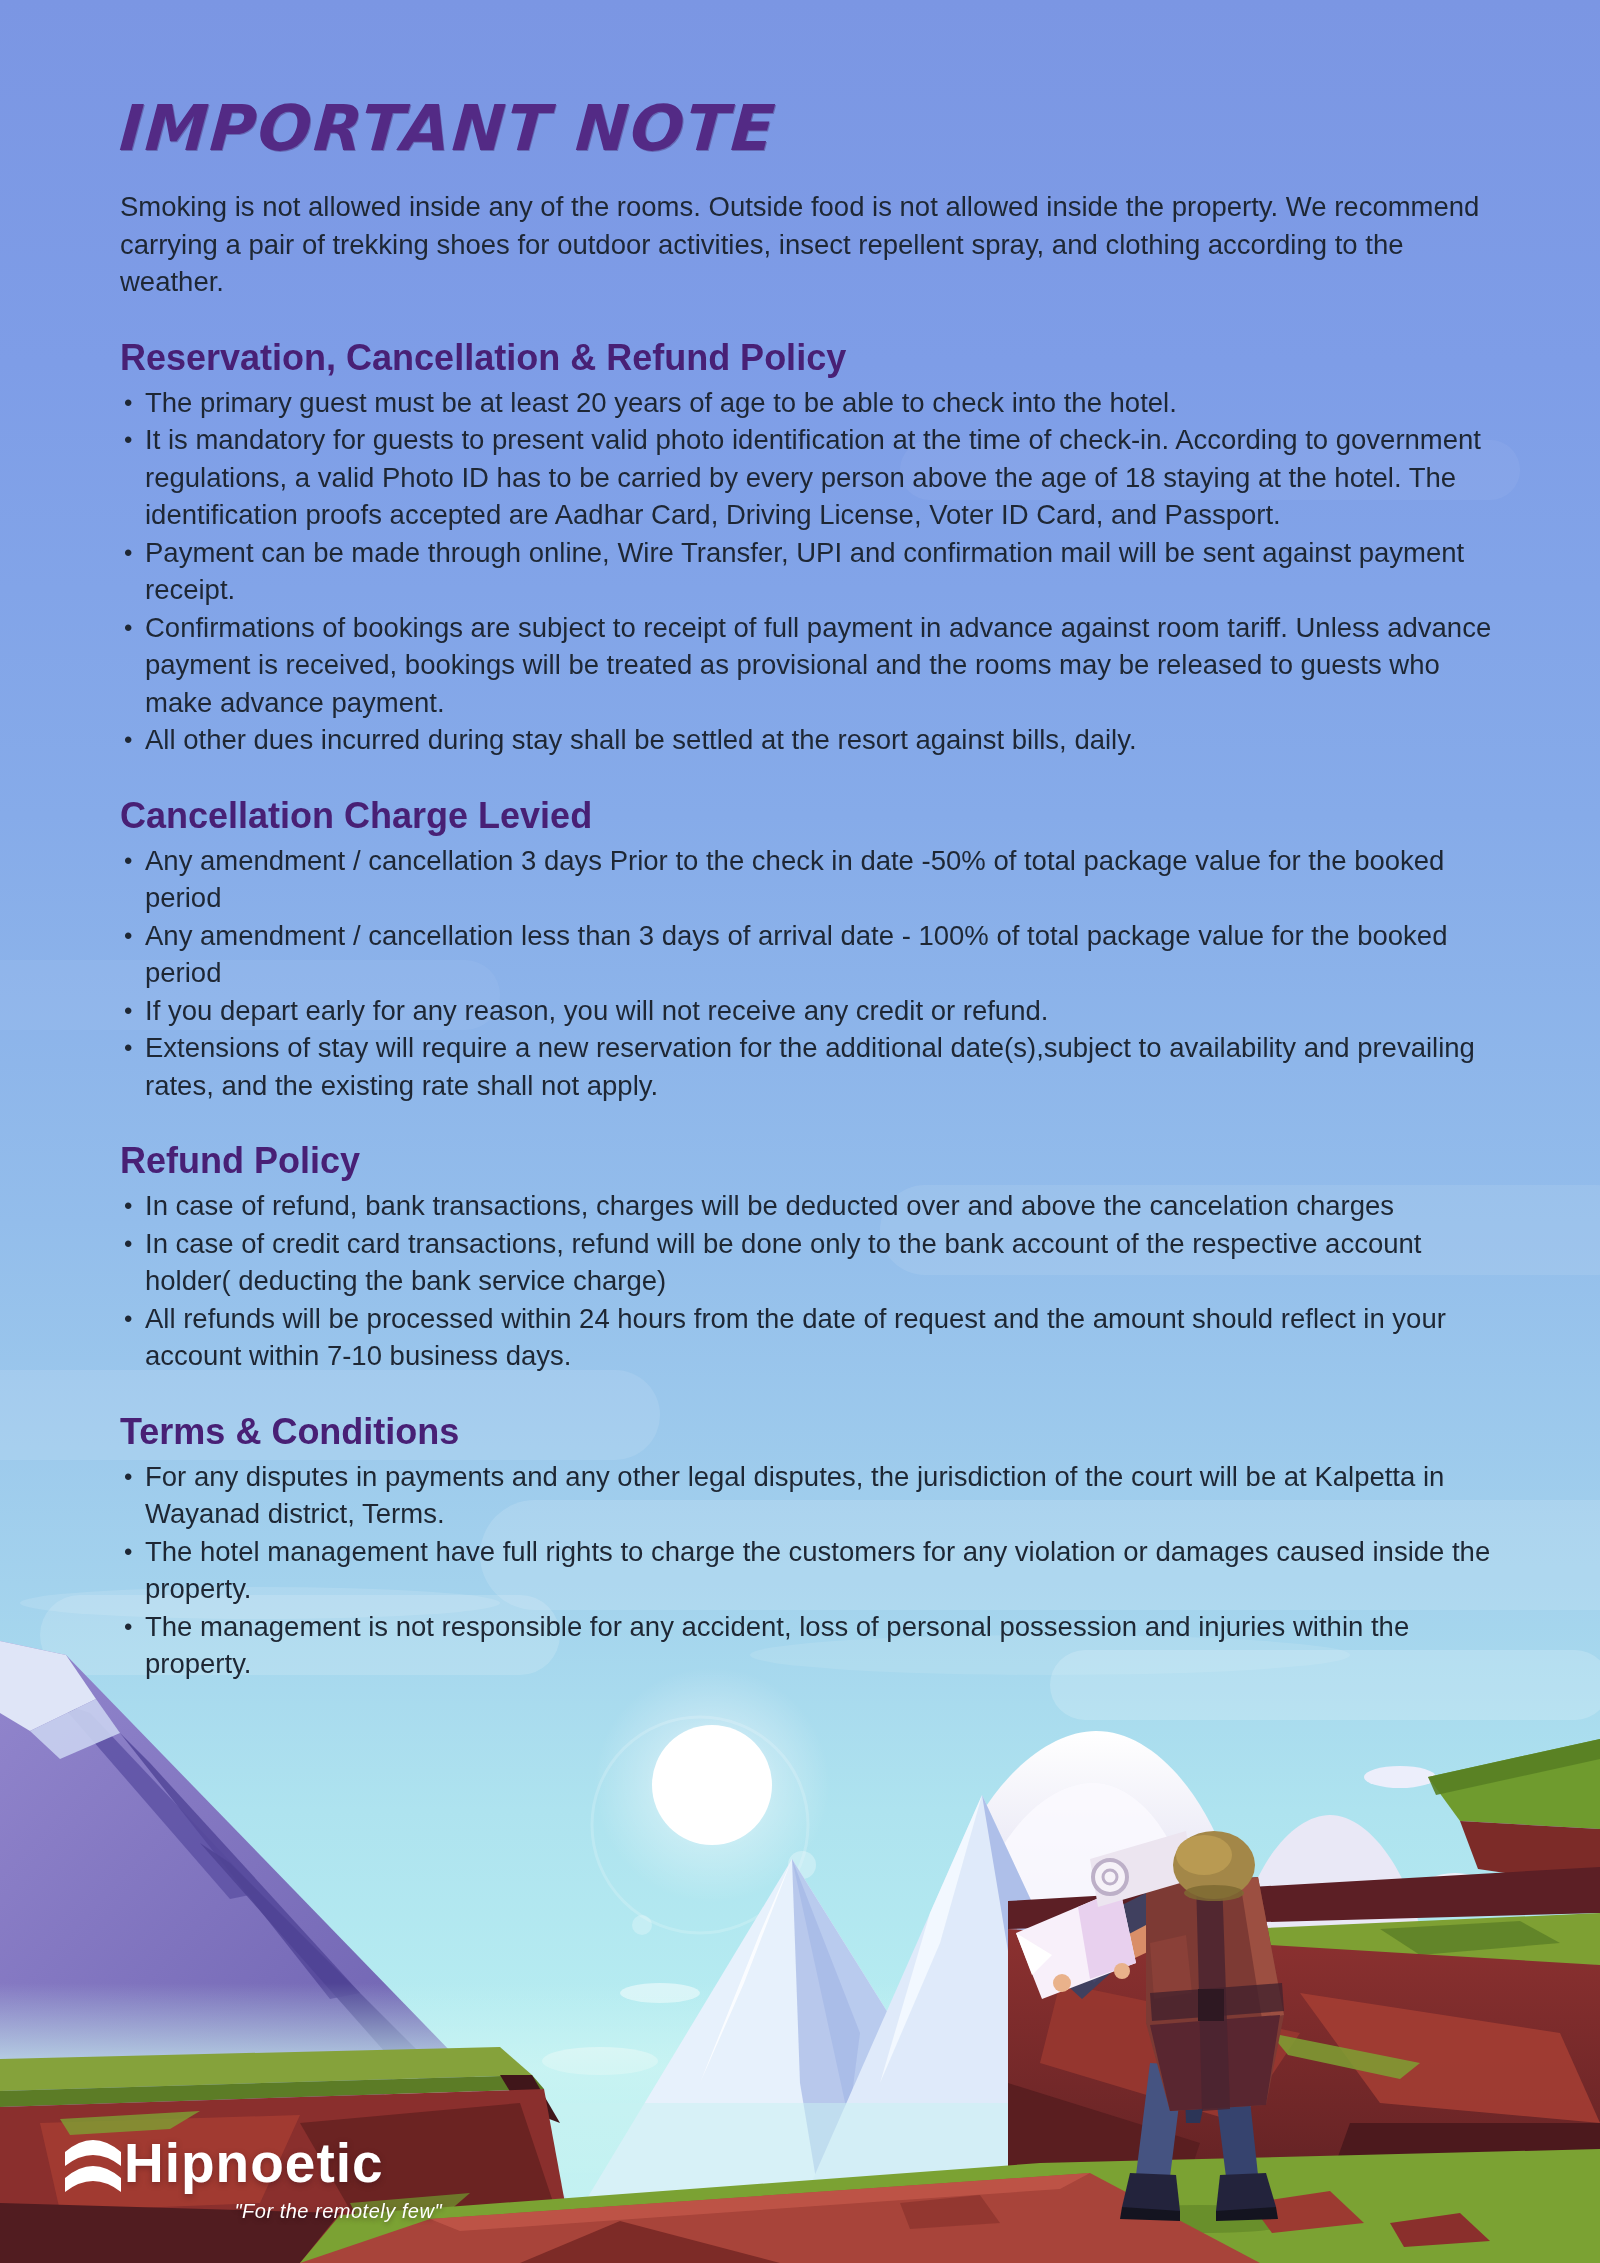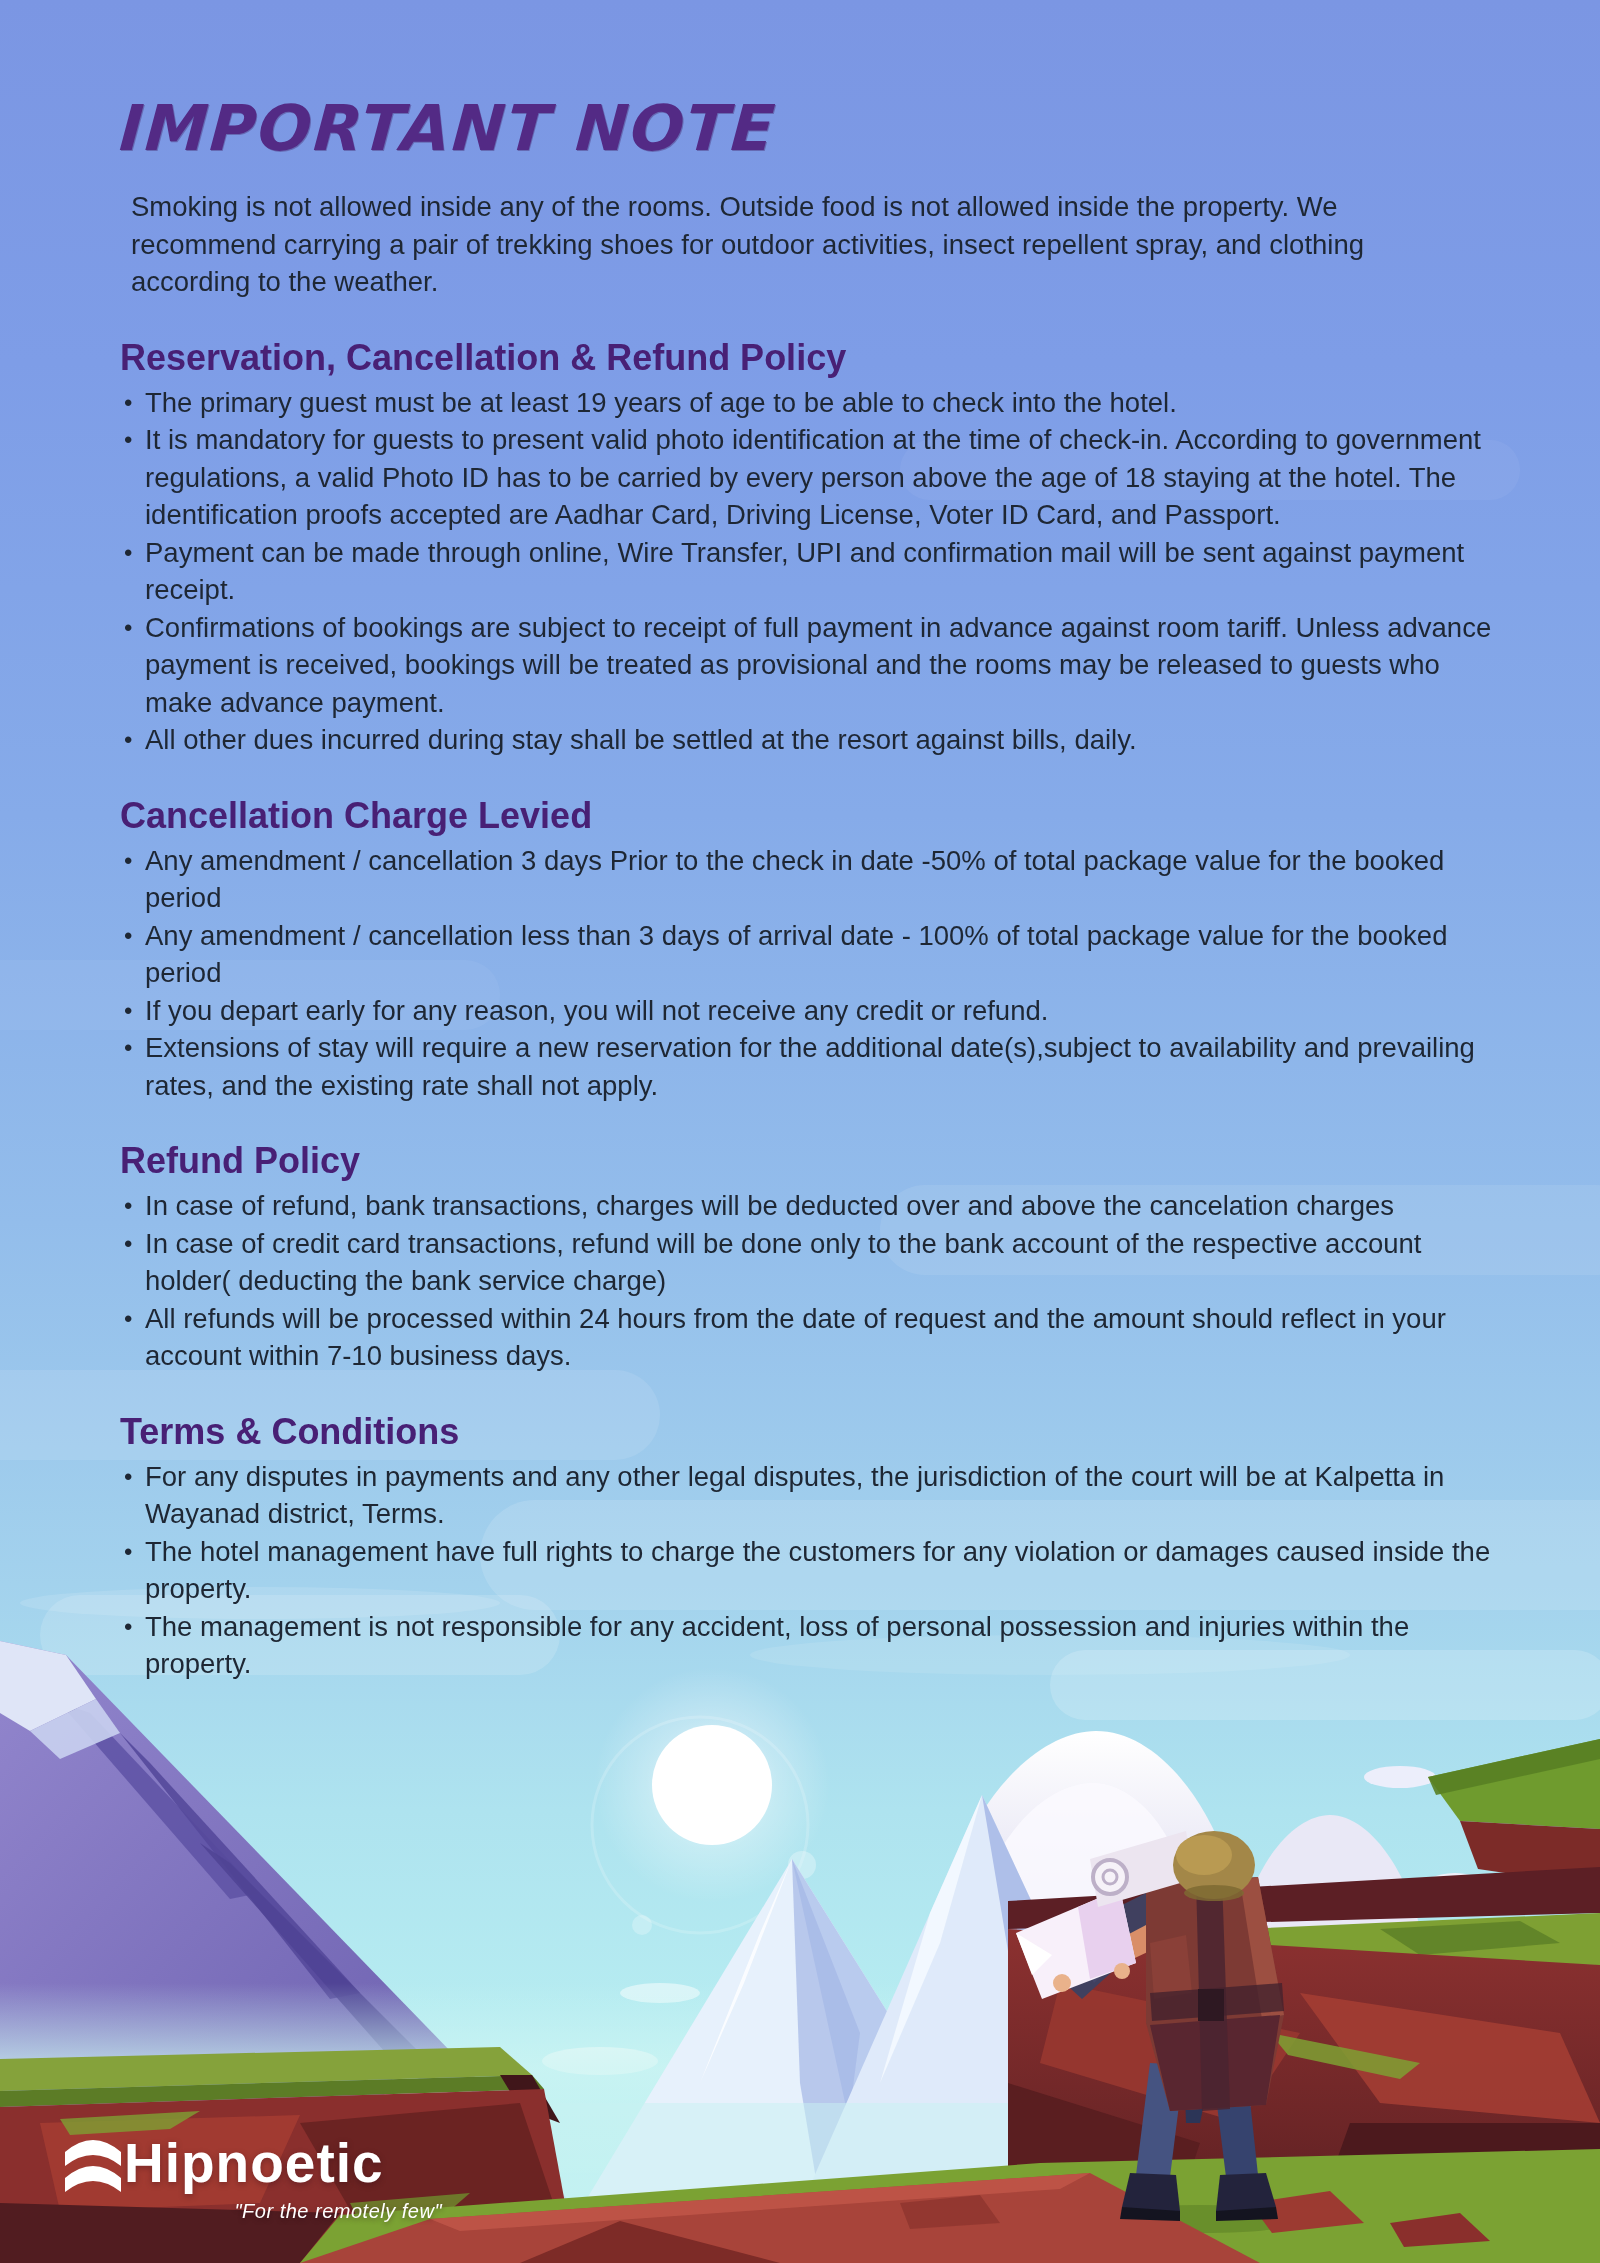--- a/index.html
+++ b/index.html
@@ -195,26 +195,26 @@
       <g>
         <ellipse cx="1214" cy="302" rx="41" ry="34" fill="#a38748"></ellipse>
         <ellipse cx="1204" cy="292" rx="28" ry="20" fill="#b99a52"></ellipse>
         <ellipse cx="1214" cy="330" rx="30" ry="8" fill="#7e6a33" opacity=".85"></ellipse>
       </g>
     </g>
   </svg>
 
   <div class="content">
     <h1 class="title">IMPORTANT NOTE</h1>
-    <p class="intro" style="margin:11px;">Smoking is not allowed inside any of the rooms. Outside food is not allowed inside the property. We recommend carrying a pair of trekking shoes for outdoor activities, insect repellent spray, and clothing according to the weather.</p>
+    <p class="intro" style="margin:0;">Smoking is not allowed inside any of the rooms. Outside food is not allowed inside the property. We recommend carrying a pair of trekking shoes for outdoor activities, insect repellent spray, and clothing according to the weather.</p>
 
     <div class="section">
       <h2>Reservation, Cancellation &amp; Refund Policy</h2>
       <ul class="bullets">
-          <li>The primary guest must be at least 19 years of age to be able to check into the hotel.</li>
+          <li>The primary guest must be at least 20 years of age to be able to check into the hotel.</li>
           <li>It is mandatory for guests to present valid photo identification at the time of check-in.  According to government regulations, a valid Photo ID has to be carried by every person  above the age of 18 staying at the hotel. The identification proofs accepted are Aadhar Card, Driving License, Voter ID Card, and Passport.</li>
           <li>Payment can be made through online, Wire Transfer, UPI and confirmation mail will be sent against payment receipt.</li>
           <li>Confirmations of bookings are subject to receipt of full payment in advance against room tariff. Unless advance payment is received, bookings will be treated as provisional and the rooms may be released to guests who make advance payment.</li>
           <li>All other dues incurred during stay shall be settled at the resort against bills, daily.</li>
         </ul>
     </div>
 
     <div class="section">
       <h2>Cancellation Charge Levied</h2>
       <ul class="bullets">

